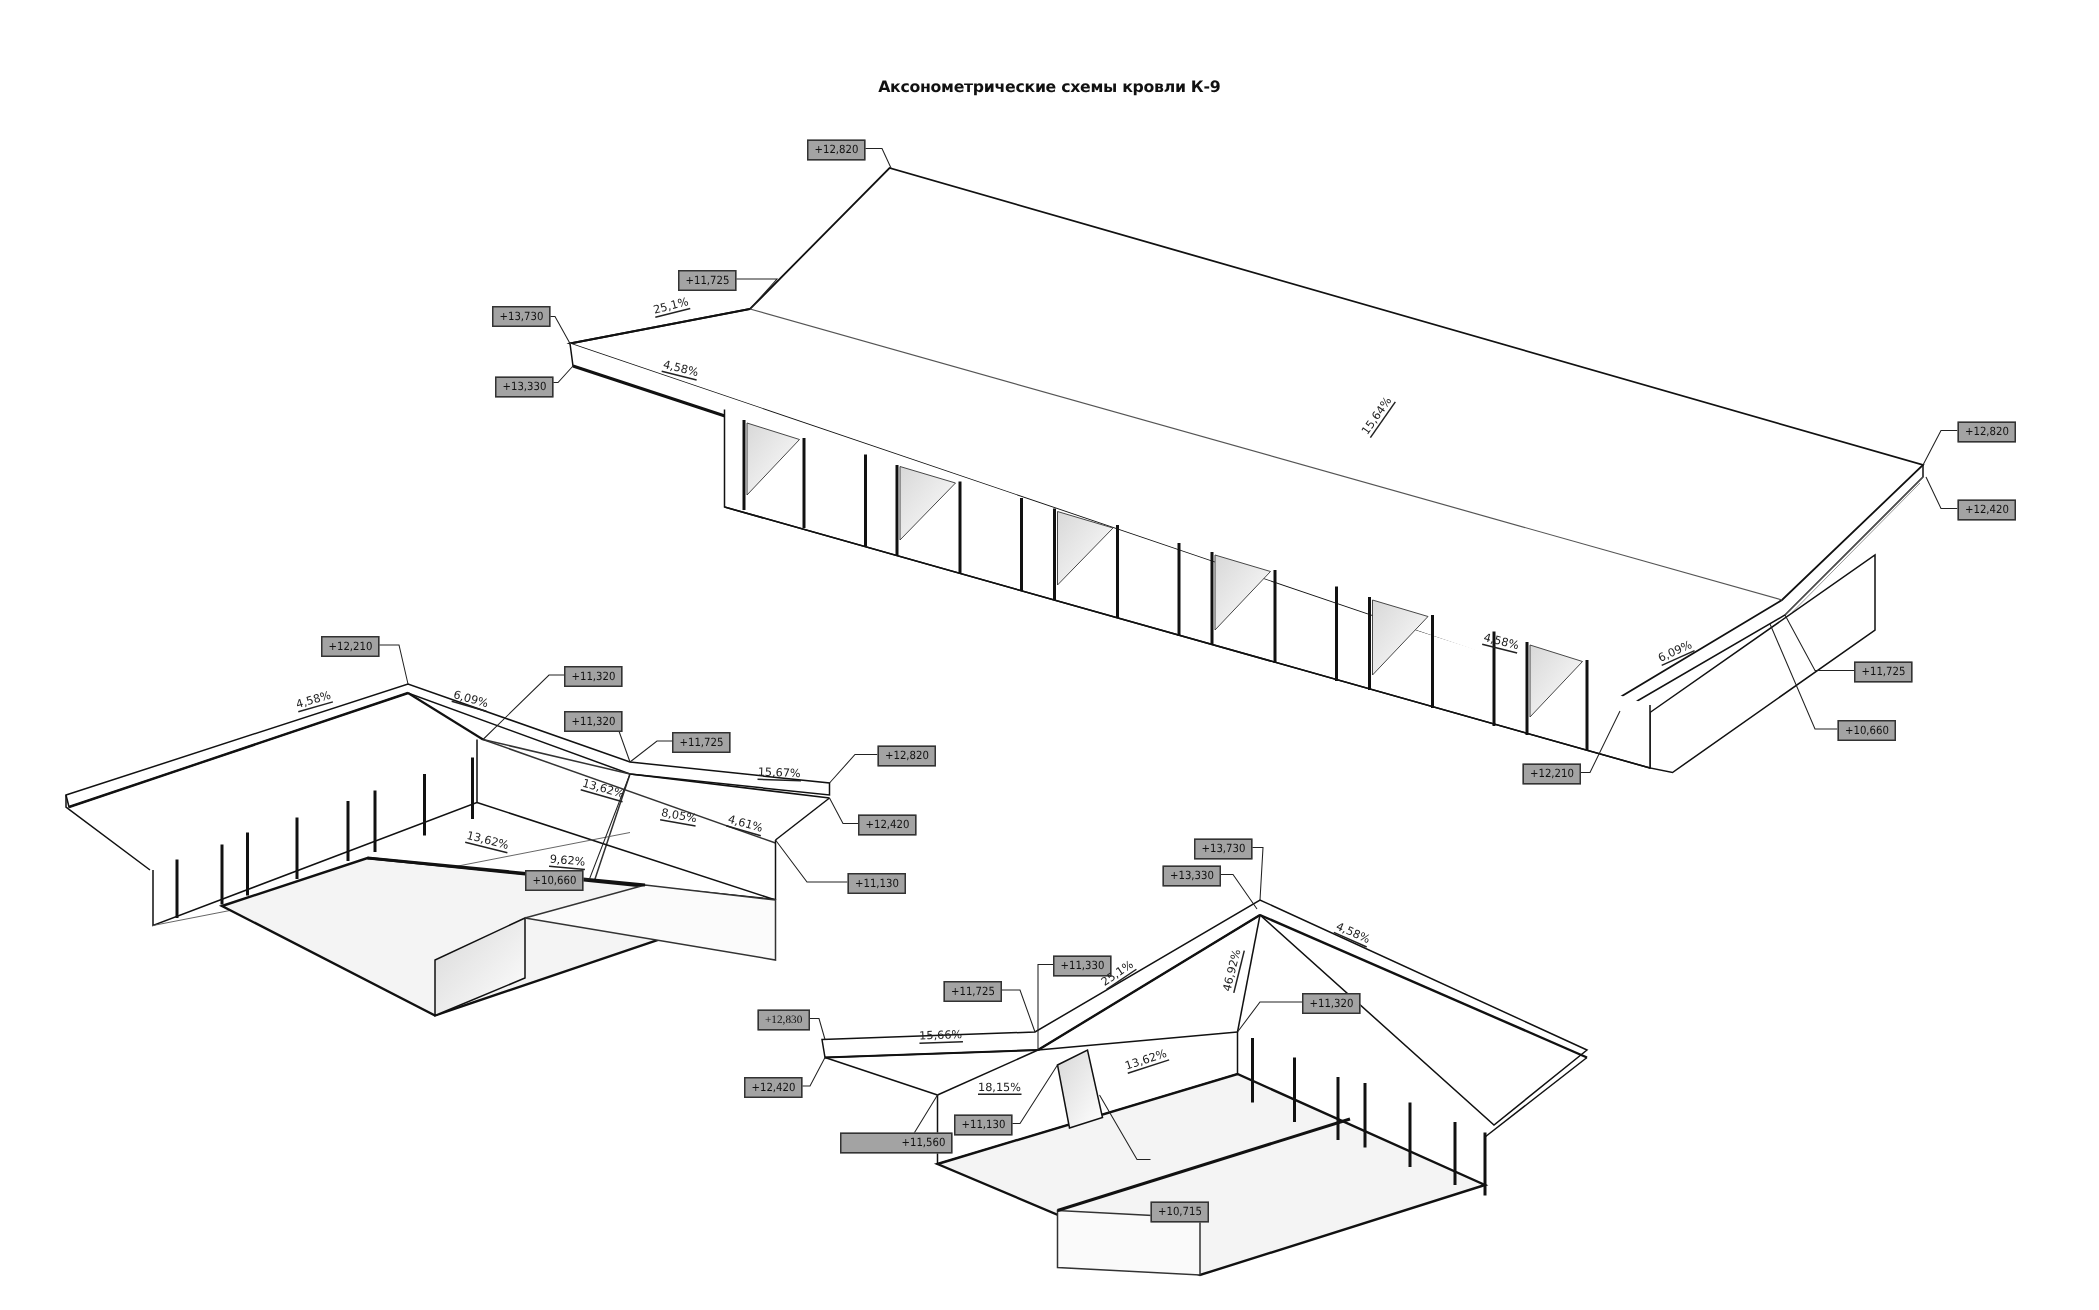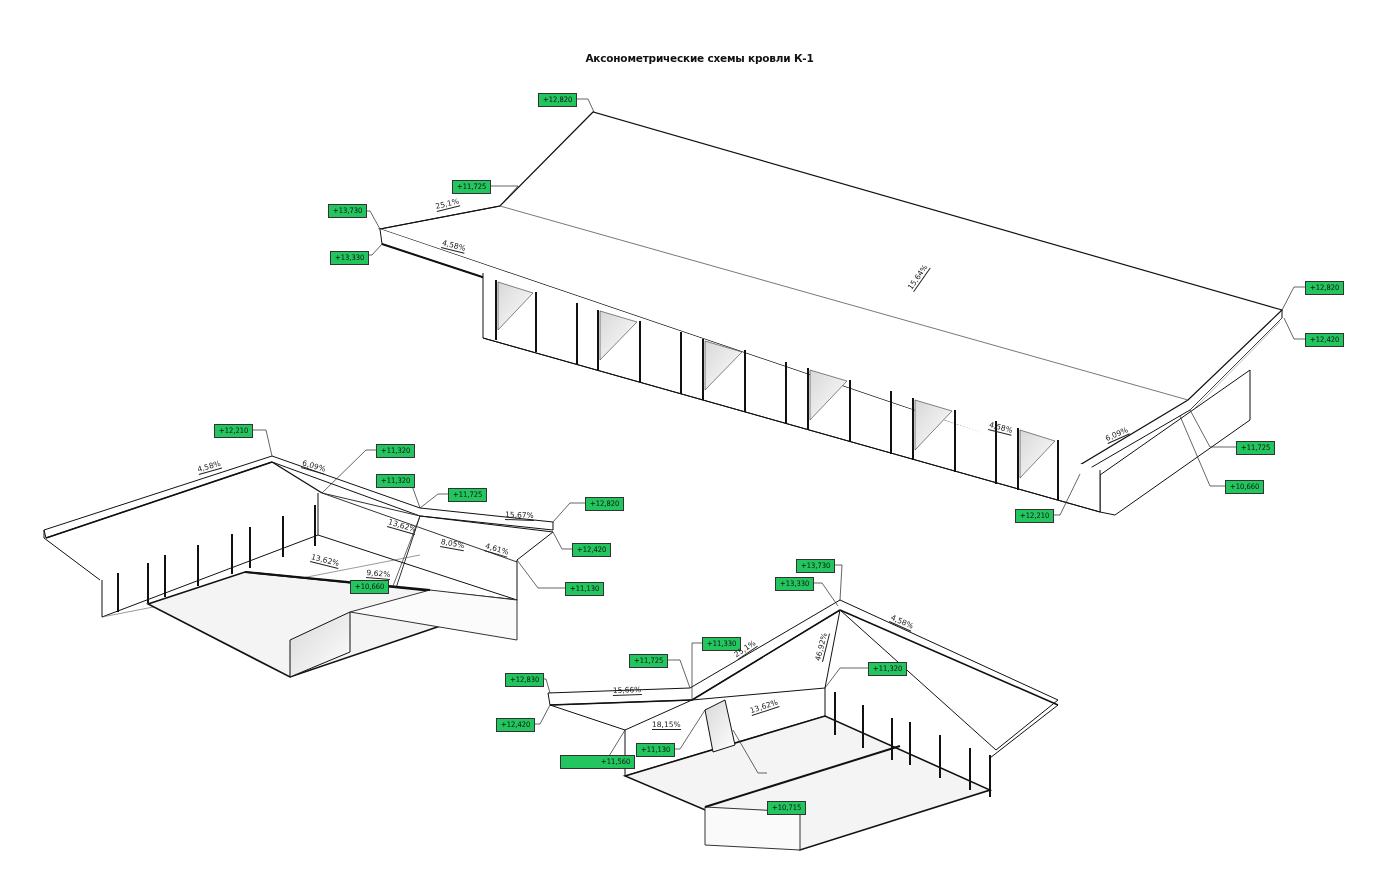--- a/index.html
+++ b/index.html
@@ -1,25 +1,25 @@
 <!DOCTYPE html>
 <html><head>
 <meta charset="utf-8">
 <style>
   html, body { margin:0; padding:0; background:#ffffff; }
   body { width:1399px; height:873px; position:relative; overflow:hidden; font-family:"DejaVu Sans", sans-serif; }
   #canvas { position:absolute; left:0; top:0; width:1399px; height:873px; }
   .title { position:absolute; left:0; width:1399px; top:52px; text-align:center; font-family:"DejaVu Sans", sans-serif; font-size:10.5px; font-weight:bold; color:#111; letter-spacing:-0.2px; }
-  .tag { position:absolute; height:12px; line-height:12px; padding:0 4px; border:1px solid #333; background:#22c55e; font-family:"DejaVu Sans Condensed","DejaVu Sans", sans-serif; font-size:7.5px; color:#111; white-space:nowrap; box-sizing:content-box; }
+  .tag { position:absolute; height:12px; line-height:12px; padding:0 4px; border:1px solid #333; background:#a3a3a3; font-family:"DejaVu Sans Condensed","DejaVu Sans", sans-serif; font-size:7.5px; color:#111; white-space:nowrap; box-sizing:content-box; }
   .slope { position:absolute; font-family:"DejaVu Sans", sans-serif; font-size:7.5px; color:#222; white-space:nowrap; transform-origin:left bottom; }
 </style>
 </head>
 <body>
 
-<div class="title">Аксонометрические схемы кровли К-1</div>
+<div class="title">Аксонометрические схемы кровли К-9</div>
 
 <svg id="canvas" viewBox="0 0 1399 873" xmlns="http://www.w3.org/2000/svg">
   <defs>
     <linearGradient id="shade" x1="0" y1="0" x2="1" y2="1">
       <stop offset="0" stop-color="#d8d8d8"></stop>
       <stop offset="1" stop-color="#ffffff"></stop>
     </linearGradient>
   </defs>
 
   <g fill="none" stroke="#111" stroke-width="1">
@@ -186,21 +186,21 @@
     <div class="slope" style="left: 387px; top: 517px; transform: rotate(16deg); border-bottom: 1px solid rgb(34, 34, 34);">13,62%</div>
     <div class="slope" style="left: 505px; top: 510px; transform: rotate(2deg); border-bottom: 1px solid rgb(34, 34, 34);">15,67%</div>
     <div class="slope" style="left: 440px; top: 537px; transform: rotate(10deg); border-bottom: 1px solid rgb(34, 34, 34);">8,05%</div>
     <div class="slope" style="left: 484px; top: 541px; transform: rotate(16deg); border-bottom: 1px solid rgb(34, 34, 34);">4,61%</div>
     <div class="slope" style="left: 310px; top: 552px; transform: rotate(14deg); border-bottom: 1px solid rgb(34, 34, 34);">13,62%</div>
     <div class="slope" style="left: 366px; top: 568px; transform: rotate(5deg); border-bottom: 1px solid rgb(34, 34, 34);">9,62%</div>
     <div class="tag" style="left: 796px; top: 559px;">+13,730</div>
     <div class="tag" style="left: 775px; top: 577px;">+13,330</div>
     <div class="tag" style="left: 702px; top: 637px;">+11,330</div>
     <div class="tag" style="left: 629px; top: 654px;">+11,725</div>
-    <div class="tag" style="left: 505px; top: 673px;">+12,830</div>
+    <div class="tag" style="left: 505px; top: 673px; font-family: Liberation Serif, serif;">+12,830</div>
     <div class="tag" style="left: 868px; top: 662px;">+11,320</div>
     <div class="tag" style="left: 496px; top: 718px;">+12,420</div>
     <div class="tag" style="left: 636px; top: 743px;">+11,130</div>
     <div class="tag" style="left: 560px; top: 755px; padding-left: 40px;">+11,560</div>
     <div class="tag" style="left: 767px; top: 801px;">+10,715</div>
     <div class="slope" style="left: 738px; top: 650px; transform: rotate(-34deg); border-bottom: 1px solid rgb(34, 34, 34);">25,1%</div>
     <div class="slope" style="left: 823px; top: 652px; transform: rotate(-76deg); border-bottom: 1px solid rgb(34, 34, 34);">46,92%</div>
     <div class="slope" style="left: 889px; top: 612px; transform: rotate(24deg); border-bottom: 1px solid rgb(34, 34, 34);">4,58%</div>
     <div class="slope" style="left: 613px; top: 686px; transform: rotate(-2deg); border-bottom: 1px solid rgb(34, 34, 34);">15,66%</div>
     <div class="slope" style="left: 752px; top: 706px; transform: rotate(-18deg); border-bottom: 1px solid rgb(34, 34, 34);">13,62%</div>

